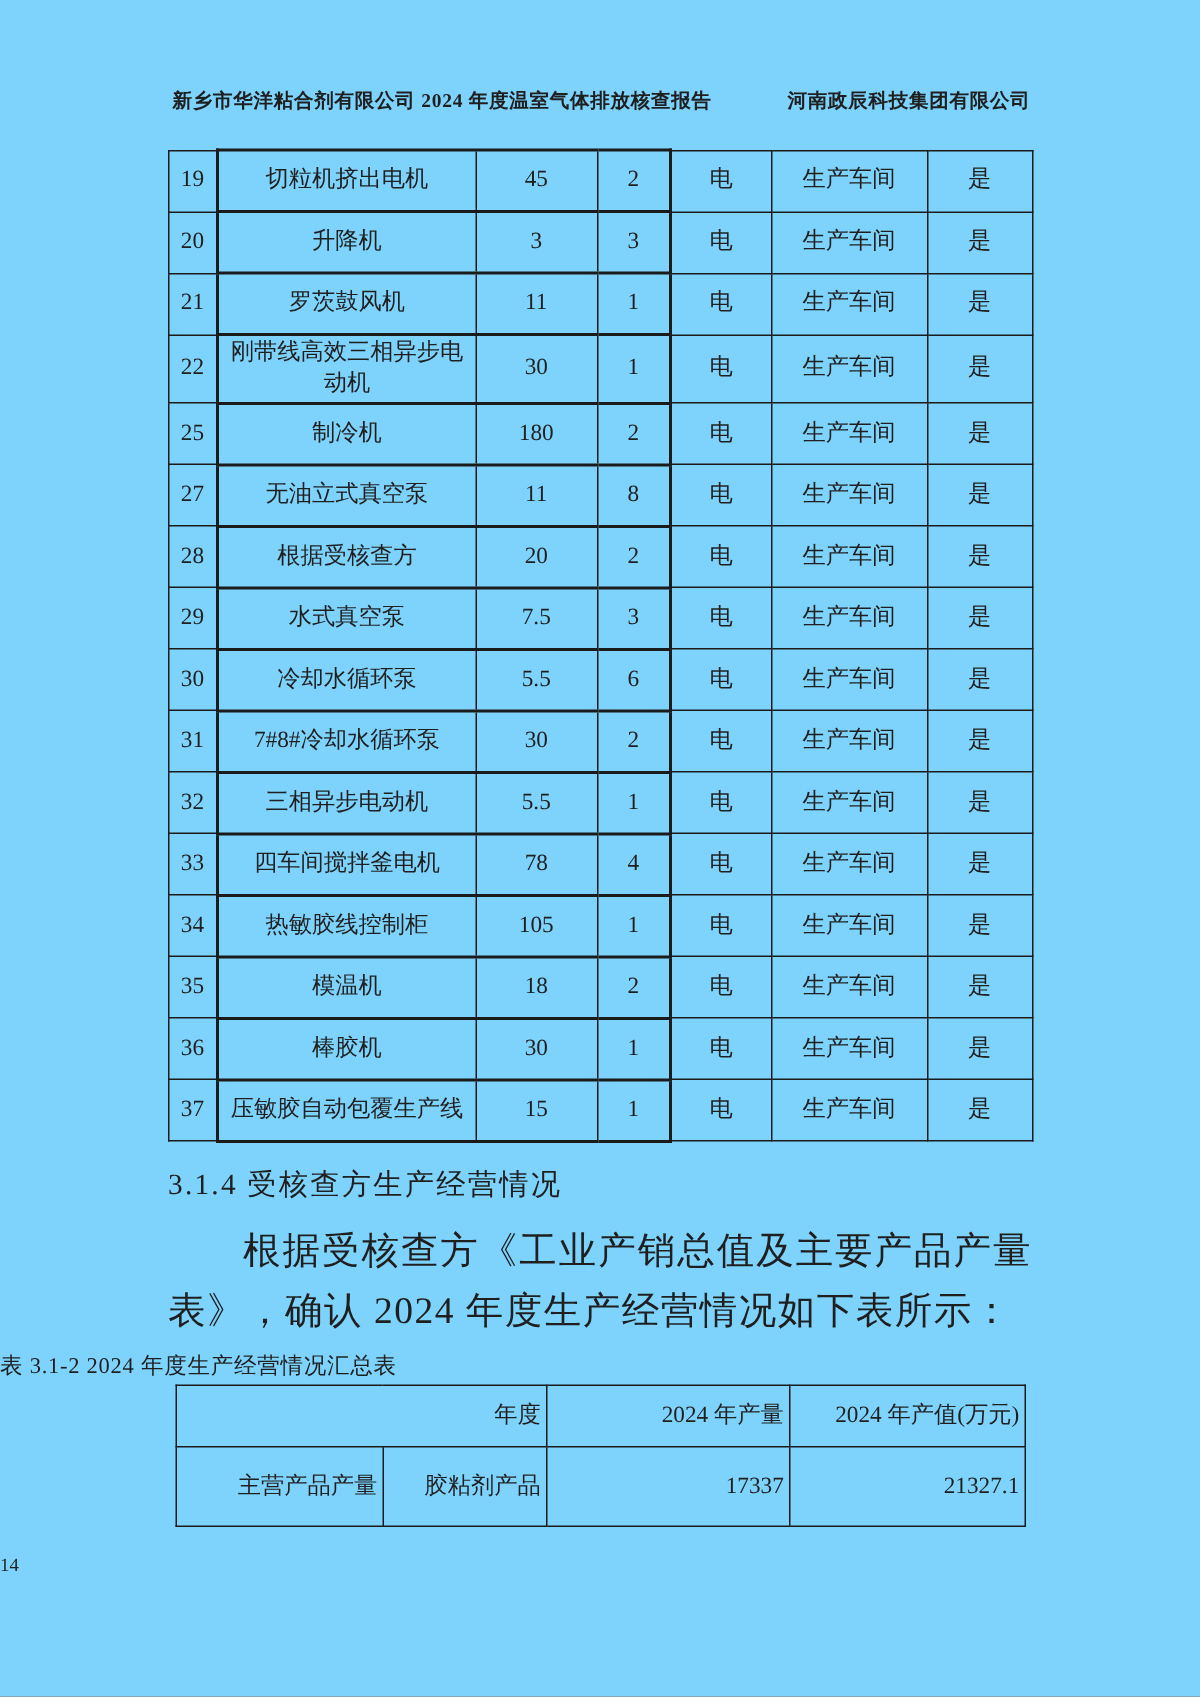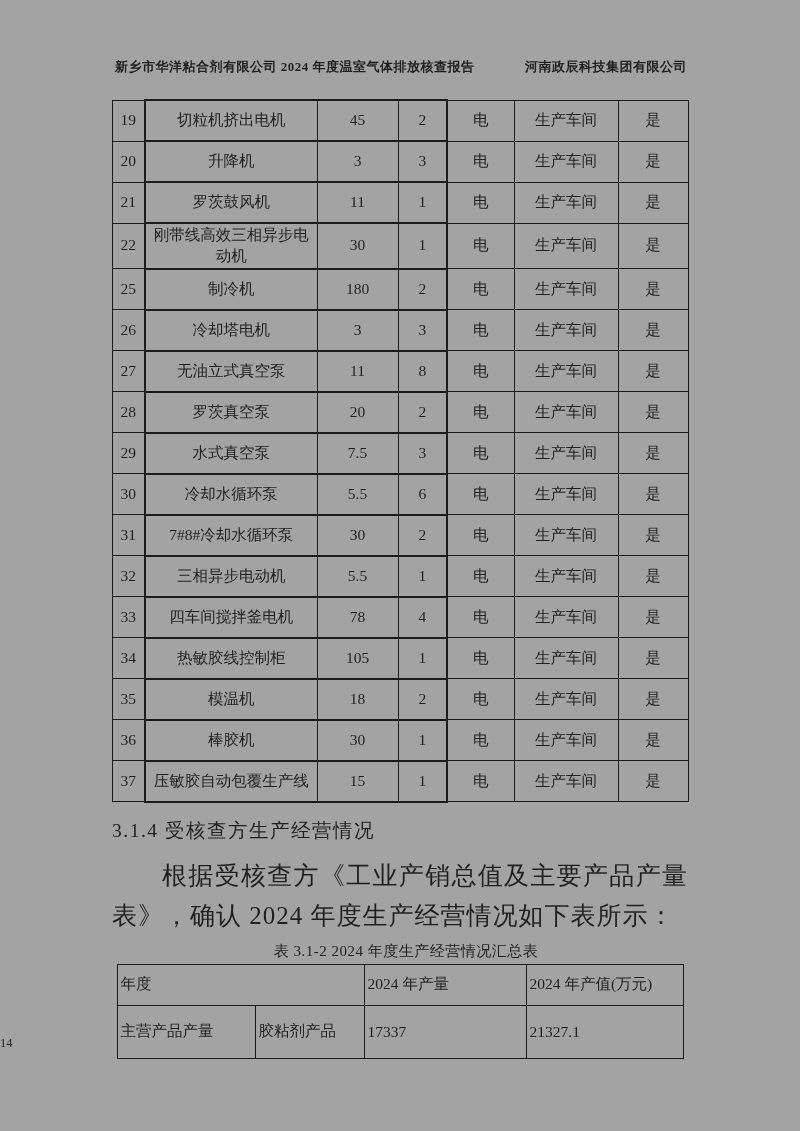--- a/index.html
+++ b/index.html
@@ -1,20 +1,20 @@
 <!DOCTYPE html>
 <html><head>
 <meta charset="utf-8">
 <style>
   html,body { margin:0; padding:0; background:#888; }
   .page {
     position:relative;
     width:800px; height:1131px;
     margin:0 auto;
-    background:#a3a3a3;
+    background:#7dd3fc;
     color:#1f1f1f;
     font-family:"Liberation Serif","DejaVu Serif",serif;
     overflow:hidden;
   }
   .running-header {
     padding:58px 113px 0 115px;
     display:flex;
     justify-content:space-between;
     font-size:13px;
     font-weight:bold;
@@ -49,32 +49,30 @@
   .body-paragraph {
     margin:9px 112px 0;
     font-size:25px;
     line-height:40px;
     text-indent:2em;
     text-align:justify;
     letter-spacing:1px;
   }
   .table-caption {
     margin-top:6px;
-    text-align:center;
     font-size:15px;
     letter-spacing:0.5px;
-    padding-left:12px;
   }
   .summary-table {
     width:566px;
     margin:3px auto 0;
   }
   .summary-table td, .summary-table th {
     border:1px solid #1b1b1b;
-    text-align:left;
+    text-align:right;
     vertical-align:middle;
     font-size:15.5px;
     padding:2px 3px;
     font-weight:normal;
   }
   .summary-table .hdr-row td { height:36px; }
   .summary-table .data-row td { height:48px; }
   .bold { font-weight:bold; }
   .page-number {
     position:absolute;
@@ -143,40 +141,31 @@
         <tr>
           <td class="c1">25</td>
           <td class="c2">制冷机</td>
           <td class="c3">180</td>
           <td class="c4">2</td>
           <td class="c5">电</td>
           <td class="c6">生产车间</td>
           <td class="c7">是</td>
         </tr>
         <tr>
-          <td class="c1">26</td>
-          <td class="c2">冷却塔电机</td>
-          <td class="c3">3</td>
-          <td class="c4">3</td>
-          <td class="c5">电</td>
-          <td class="c6">生产车间</td>
-          <td class="c7">是</td>
-        </tr>
-        <tr>
           <td class="c1">27</td>
           <td class="c2">无油立式真空泵</td>
           <td class="c3">11</td>
           <td class="c4">8</td>
           <td class="c5">电</td>
           <td class="c6">生产车间</td>
           <td class="c7">是</td>
         </tr>
         <tr>
           <td class="c1">28</td>
-          <td class="c2">罗茨真空泵</td>
+          <td class="c2">根据受核查方</td>
           <td class="c3">20</td>
           <td class="c4">2</td>
           <td class="c5">电</td>
           <td class="c6">生产车间</td>
           <td class="c7">是</td>
         </tr>
         <tr>
           <td class="c1">29</td>
           <td class="c2">水式真空泵</td>
           <td class="c3">7.5</td>

